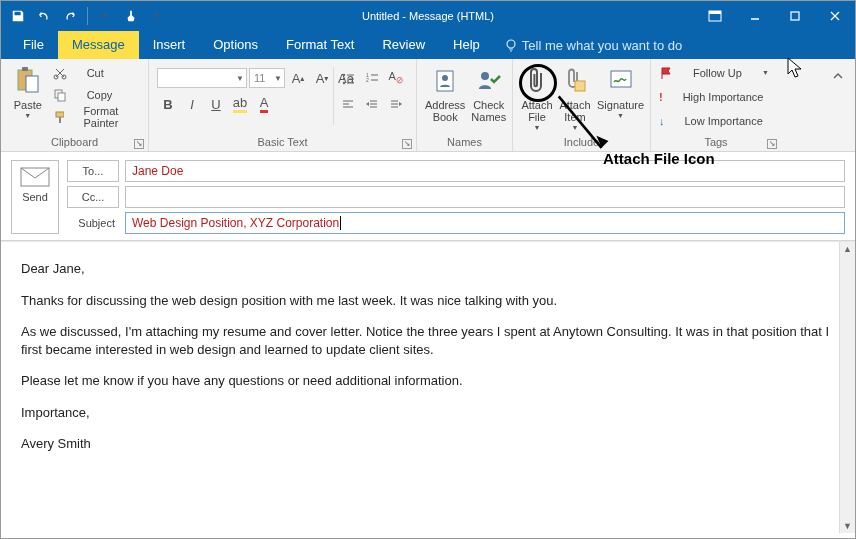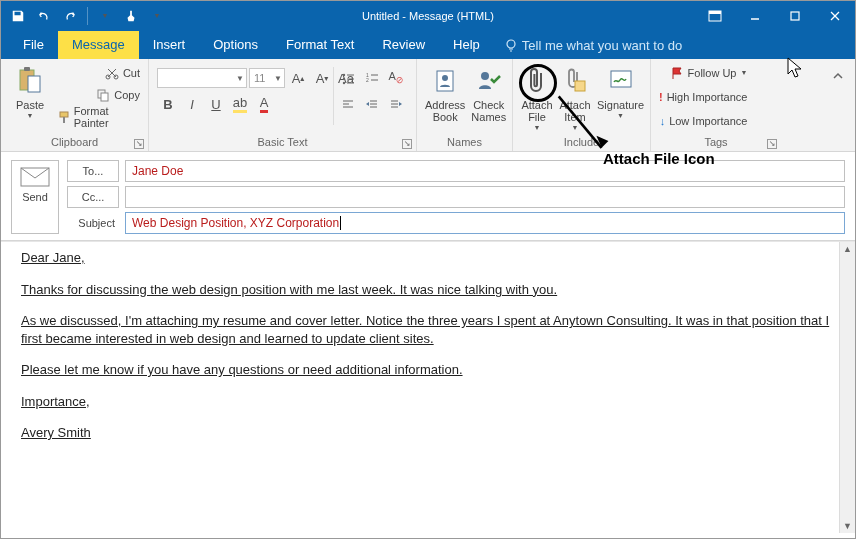--- a/index.html
+++ b/index.html
@@ -16,39 +16,39 @@
 .menubar .tab.active { background: #fde047; color: #0a64ad; }
 .menubar .tell { display: flex; align-items: flex-start; gap: 4px; padding: 6px 10px; color: #cfe6f7; }
 .ribbon { height: 93px; background: #f3f3f3; border-bottom: 1px solid #d6d6d6; display: flex; position: relative; }
 .rgroup { border-right: 1px solid #dcdcdc; display: flex; flex-direction: column; padding: 4px 8px 0; }
 .rgroup-body { flex: 1; display: flex; align-items: flex-start; gap: 6px; }
 .rgroup-label { text-align: center; font-size: 11px; color: #666; padding: 2px 0 3px; position: relative; }
 .rgroup-label .launcher { position: absolute; right: -4px; bottom: 2px; width: 10px; height: 10px; border: 1px solid #999; font-size: 8px; line-height: 8px; color: #666; }
 .bigbtn { display: flex; flex-direction: column; align-items: center; width: 46px; text-align: center; font-size: 11px; color: #444; cursor: pointer; padding-top: 2px; gap: 2px; }
 .bigbtn .ico { width: 32px; height: 32px; display: flex; align-items: center; justify-content: center; }
 .smallbtns { display: flex; flex-direction: column; gap: 2px; font-size: 11px; color: #444; }
-.smallbtns .sb { display: flex; align-items: center; gap: 4px; cursor: pointer; height: 20px; justify-content: flex-end; }
+.smallbtns .sb { display: flex; align-items: center; gap: 20px; cursor: pointer; height: 20px; }
 .fontrow { display: flex; align-items: center; gap: 2px; }
 .combo { border: 1px solid #c8c8c8; background: #fff; height: 20px; display: flex; align-items: center; padding: 0 14px 0 4px; font-size: 11px; color: #888; position: relative; }
 .combo .dd { position: absolute; right: 2px; font-size: 8px; color: #666; }
 .toolbtn { width: 22px; height: 22px; display: flex; align-items: center; justify-content: center; color: #555; cursor: pointer; font-size: 13px; }
 .sep-v { width: 1px; height: 58px; background: #dcdcdc; margin: 0 4px; }
 .fields { padding: 8px 10px 6px; border-bottom: 1px solid #d6d6d6; display: flex; gap: 8px; }
 .sendcol { width: 48px; display: flex; flex-direction: column; align-items: center; border: 1px solid #c0c0c0; padding: 6px 2px; cursor: pointer; }
 .sendcol .env { width: 30px; height: 20px; }
 .sendcol .lbl { font-size: 11px; color: #444; margin-top: 4px; }
 .fieldrows { flex: 1; display: flex; flex-direction: column; gap: 4px; }
 .frow { display: flex; align-items: center; gap: 6px; }
 .flabel { width: 52px; height: 22px; border: 1px solid #c0c0c0; font-size: 11px; color: #444; display: flex; align-items: center; justify-content: center; cursor: pointer; }
 .flabel.plain { border: none; justify-content: flex-end; padding-right: 4px; cursor: default; }
 .finput { flex: 1; height: 22px; border: 1px solid #7aa7d4; padding: 0 6px; font-size: 12px; color: #b91c1c; display: flex; align-items: center; }
 .finput.plain { border-color: #c0c0c0; }
 .caret { display: inline-block; width: 1px; height: 14px; background: #000; margin-left: 1px; vertical-align: middle; }
 .bodyarea { position: relative; height: 292px; border-top: 1px solid #e6e6e6; }
-.bodytext { padding: 7px 20px 10px 20px; font-size: 13px; color: #222; line-height: 1.35; height: 100%; overflow: hidden; text-decoration: underline; }
+.bodytext { padding: 18px 20px 10px 20px; font-size: 13px; color: #222; line-height: 1.35; height: 100%; overflow: hidden; }
 .bodytext p { margin-bottom: 14px; }
 .vscroll { position: absolute; right: 0; top: 0; bottom: 0; width: 16px; background: #f0f0f0; border-left: 1px solid #dcdcdc; display: flex; flex-direction: column; justify-content: space-between; align-items: center; }
 .vscroll .arr { width: 14px; height: 14px; display: flex; align-items: center; justify-content: center; color: #666; font-size: 9px; cursor: pointer; }
 .annot-circle { position: absolute; width: 38px; height: 38px; border: 3px solid #000; border-radius: 50%; left: 518px; top: 63px; pointer-events: none; }
 .annot-line { position: absolute; left: 550px; top: 92px; width: 60px; height: 60px; pointer-events: none; }
 .annot-text { position: absolute; left: 602px; top: 149px; font-weight: bold; font-size: 15px; color: #000; pointer-events: none; }
 .cursor-img { position: absolute; right: 50px; top: 56px; pointer-events: none; }
 .dd-tiny { font-size: 7px; color: #555; line-height: 6px; }
 </style>
 </head>

